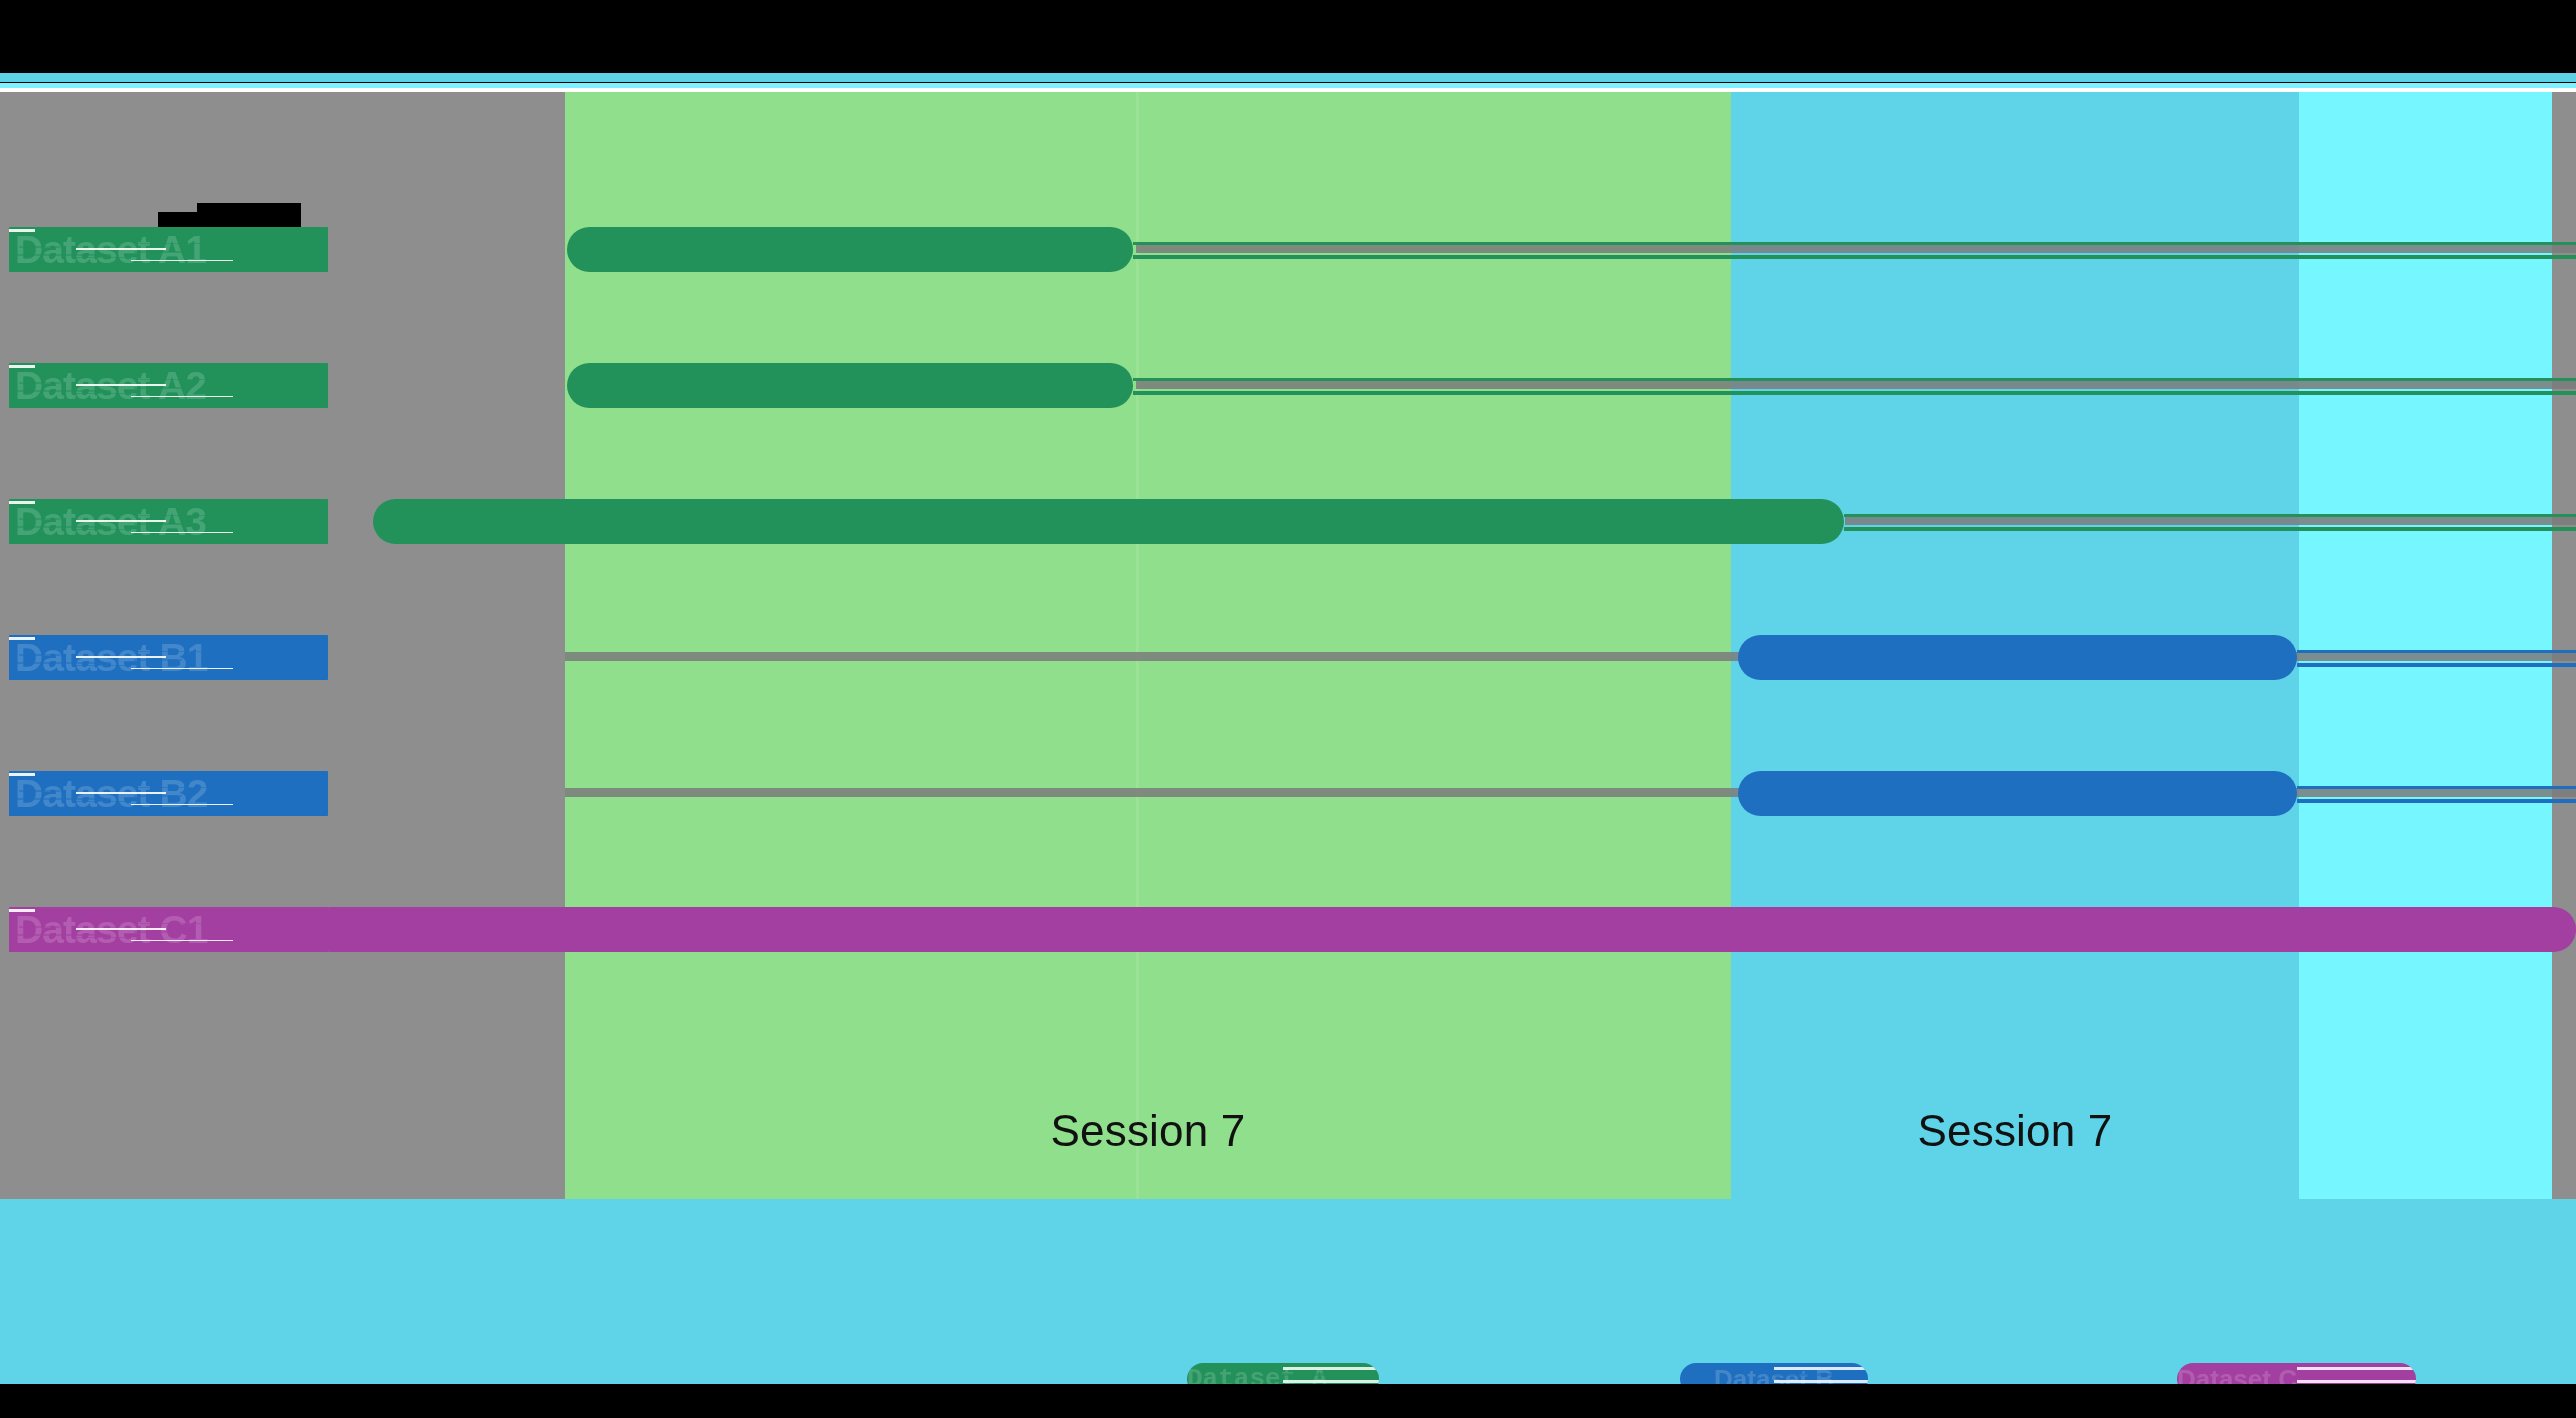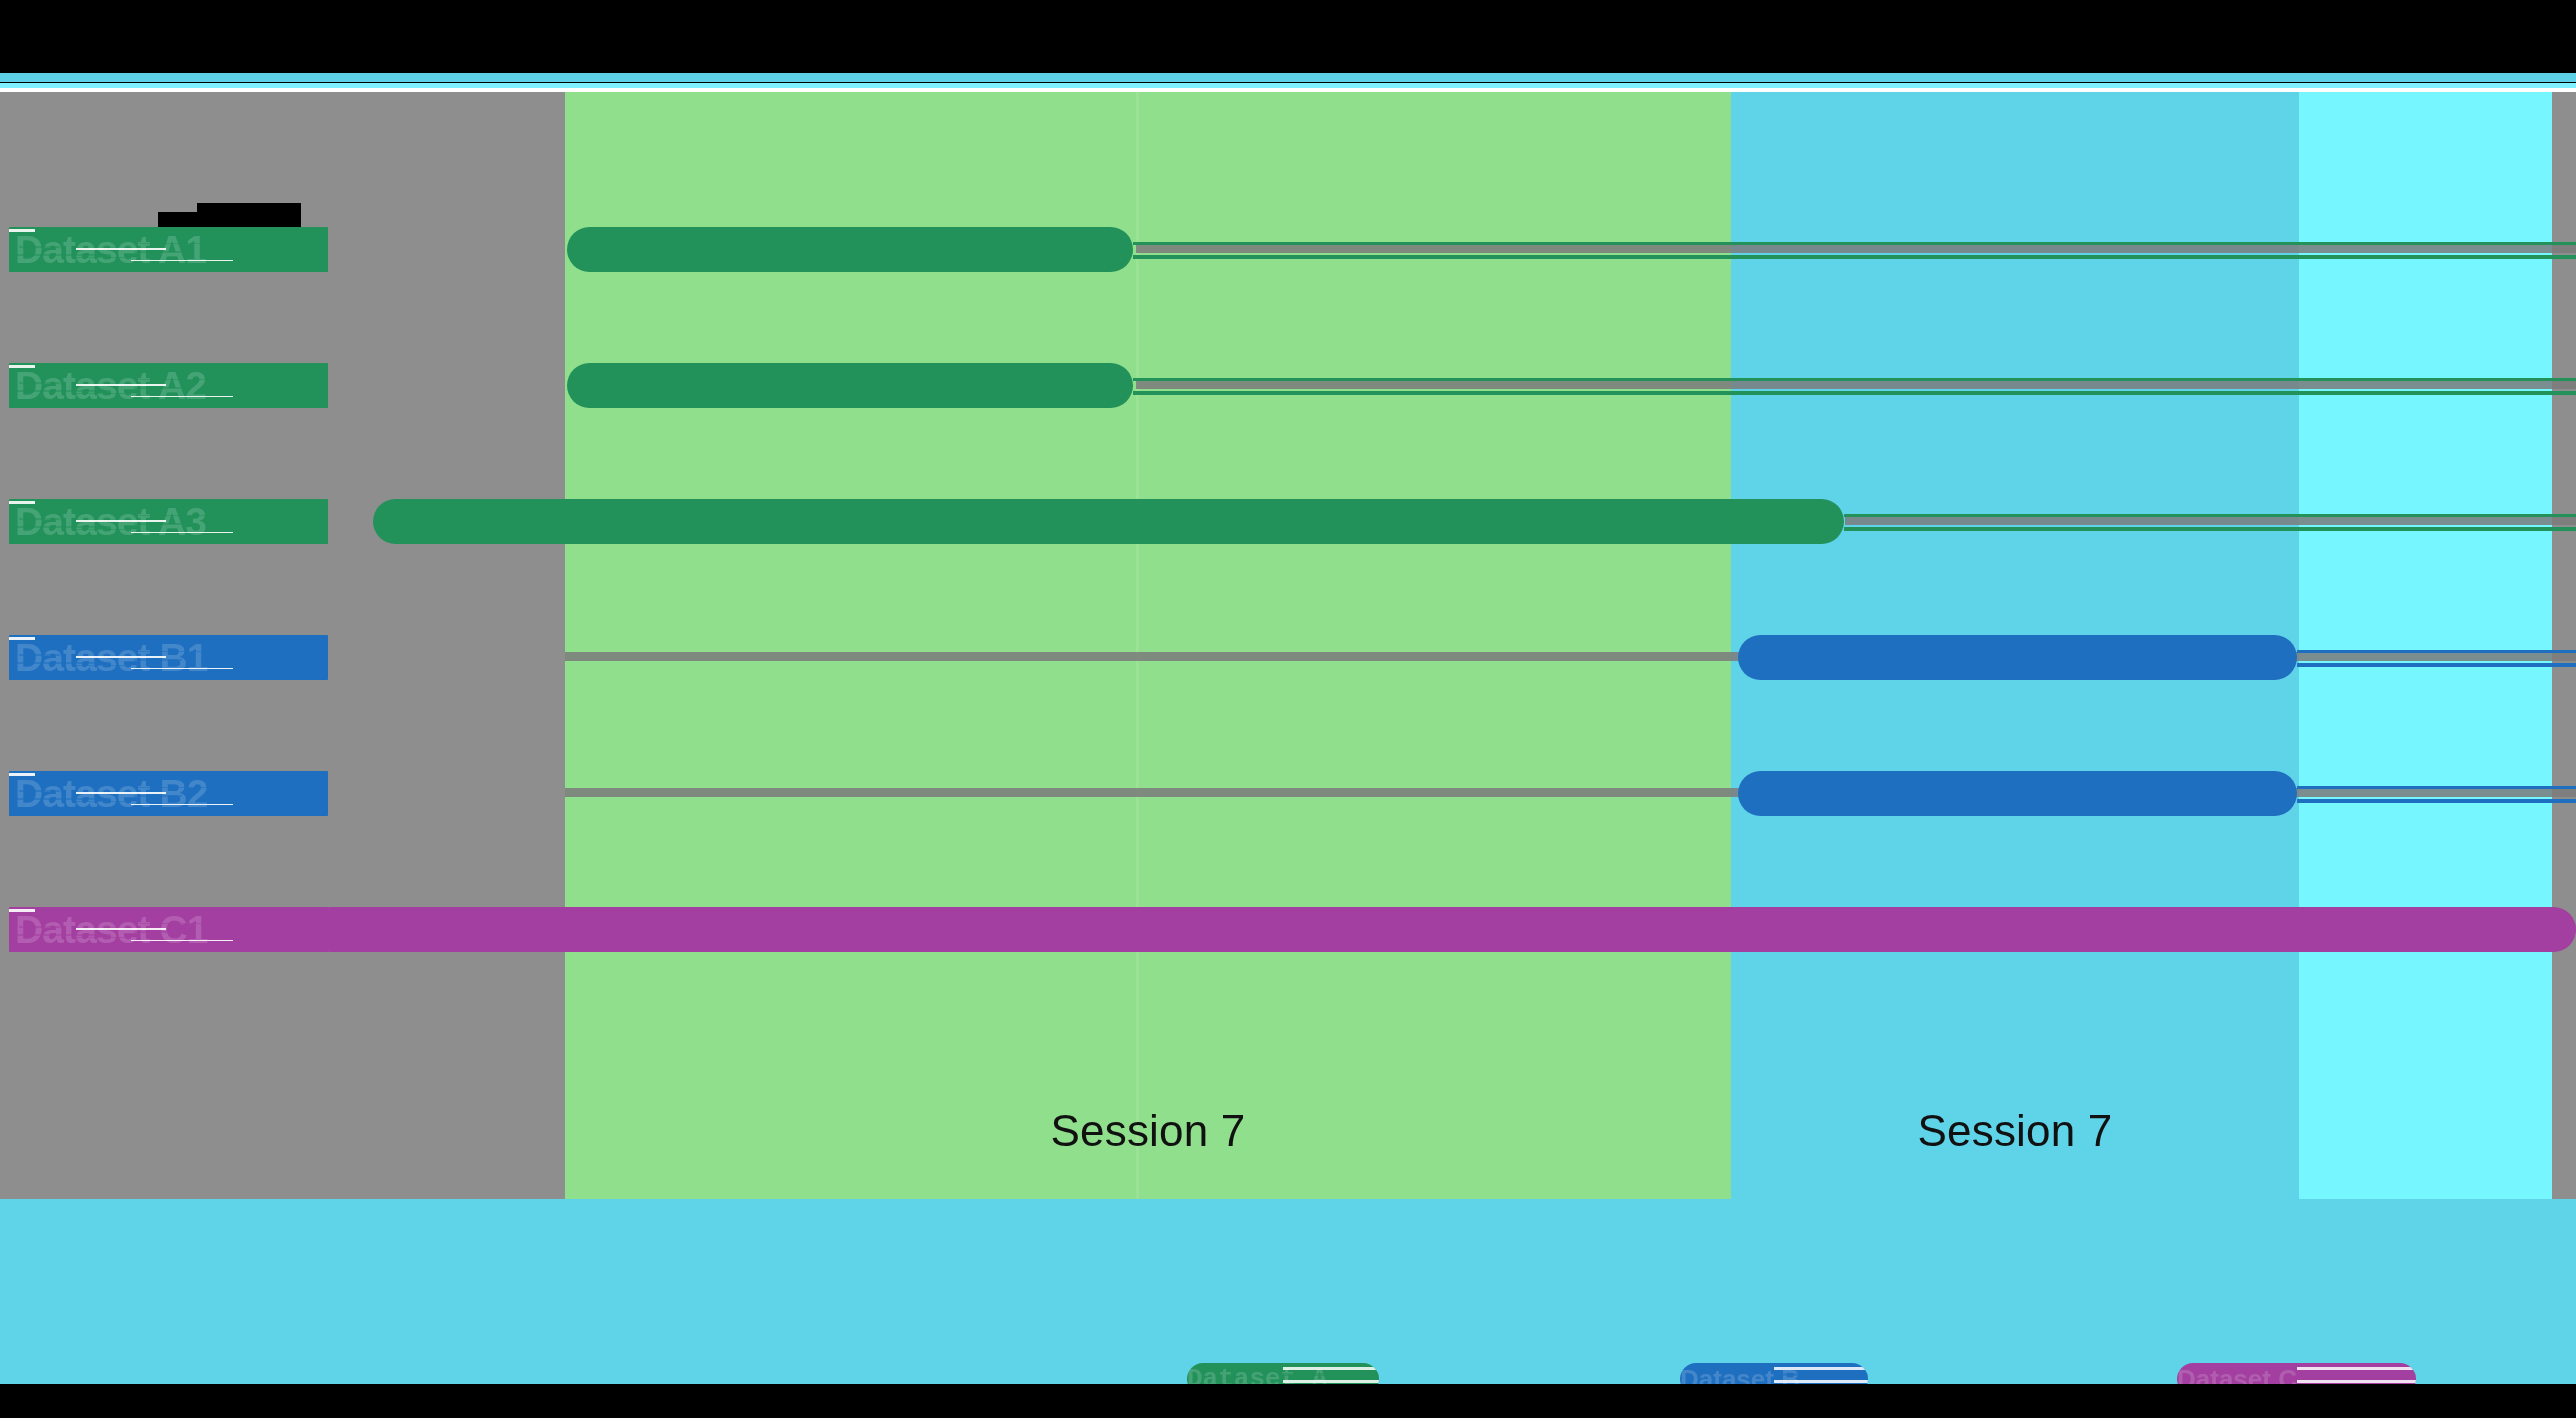--- a/index.html
+++ b/index.html
@@ -247,21 +247,21 @@
       <div class="legend-item" style="left: 1187px; width: 192px; font-family: Liberation Mono, monospace;">
         <div class="legend-swatch" style="background: rgb(34, 145, 90);">
           <span class="glyphs">Dataset A</span>
           <span class="scan" style="top: 3.8px; background: rgb(255, 255, 255); opacity: 0.85;"></span>
           <span class="scan" style="top: 10.3px; background: rgb(34, 145, 90); opacity: 0.5;"></span>
           <span class="scan" style="top: 17px; background: rgb(255, 255, 255); opacity: 0.85;"></span>
           <span class="scan" style="top: 23.5px; background: rgb(34, 145, 90); opacity: 0.5;"></span>
           <span class="scan" style="top: 30px; background: rgb(255, 255, 255); opacity: 0.85;"></span>
         </div>
       </div>
-      <div class="legend-item" style="left: 1680px; width: 188px;">
+      <div class="legend-item" style="left: 1680px; width: 188px; text-align: center;">
         <div class="legend-swatch" style="background: rgb(31, 111, 192);">
           <span class="glyphs">Dataset B</span>
           <span class="scan" style="top: 3.8px; background: rgb(255, 255, 255); opacity: 0.85;"></span>
           <span class="scan" style="top: 10.3px; background: rgb(31, 111, 192); opacity: 0.5;"></span>
           <span class="scan" style="top: 17px; background: rgb(255, 255, 255); opacity: 0.85;"></span>
           <span class="scan" style="top: 23.5px; background: rgb(31, 111, 192); opacity: 0.5;"></span>
           <span class="scan" style="top: 30px; background: rgb(255, 255, 255); opacity: 0.85;"></span>
         </div>
       </div>
       <div class="legend-item" style="left: 2177px; width: 239px;">

